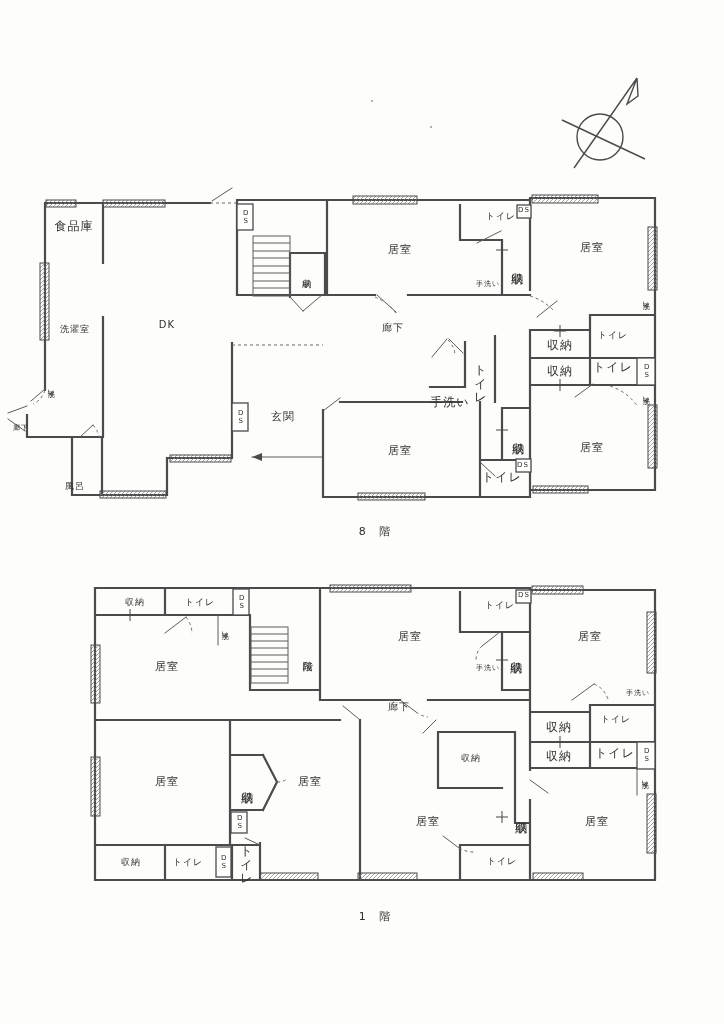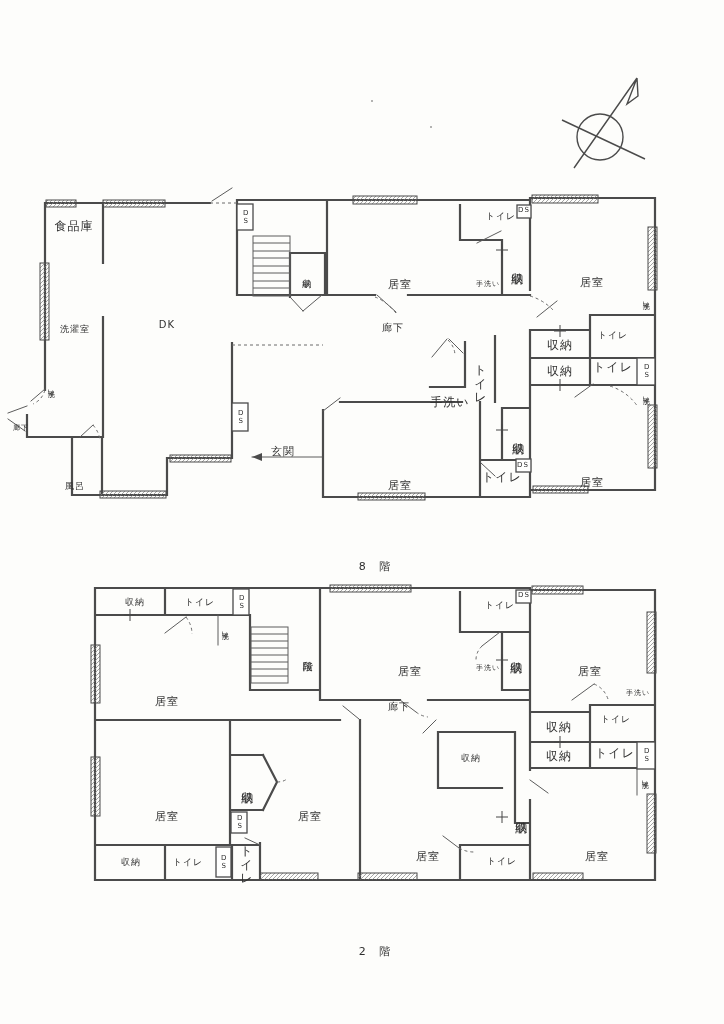--- a/index.html
+++ b/index.html
@@ -10,21 +10,21 @@
   .t{fill:none;stroke:#5c5c5c;stroke-width:1;stroke-linecap:square;}
   .d{fill:none;stroke:#6a6a6a;stroke-width:1;stroke-dasharray:3,3;}
   .win{fill:url(#hz);stroke:#4b4b4b;stroke-width:1;}
   .dsbox{fill:#fffffe;stroke:#4b4b4b;stroke-width:1.3;}
   .stairs{fill:none;stroke:#5c5c5c;stroke-width:1;}
   .tick{stroke:#474747;stroke-width:1;}
   .cmp{fill:none;stroke:#4b4b4b;stroke-width:1.4;}
   .lb{position:absolute;transform:translate(-50%,-50%);color:#303030;white-space:nowrap;
       letter-spacing:1px;line-height:1.05;}
   .v{writing-mode:vertical-rl;text-orientation:upright;letter-spacing:0;}
-  .s7{font-size:7px;}.s8{font-size:12px;}.s9{font-size:9px;}.s10{font-size:10px;}.s11{font-size:11px;margin-top:35px;}
+  .s7{font-size:7px;}.s8{font-size:12px;}.s9{font-size:9px;}.s10{font-size:10px;}.s11{font-size:11px;}
   .titlebox{position:absolute;left:263px;top:59px;width:198px;height:33px;
       border:1.6px solid #3d3d3d;display:flex;align-items:center;justify-content:center;
       font-size:16px;letter-spacing:2.5px;color:#2b2b2b;background:#fdfdfb;}
   .caption{letter-spacing:5px;color:#2e2e2e;}
 </style>
 </head>
 <body>
 
 <div class="page">
 
@@ -236,15 +236,15 @@
 <div class="lb s7 v" style="left:239px;top:822px">DS</div>
 <div class="lb s9" style="left:471px;top:759px">収納</div>
 <div class="lb s11" style="left:428px;top:822px">居室</div>
 <div class="lb s8 v" style="left:521px;top:812px">収納</div>
 <div class="lb s9" style="left:131px;top:863px">収納</div>
 <div class="lb s9" style="left:188px;top:863px">トイレ</div>
 <div class="lb s7 v" style="left:223px;top:862px">DS</div>
 <div class="lb s8 v" style="left:246px;top:858px">トイレ</div>
 <div class="lb s9" style="left:502px;top:862px">トイレ</div>
 <div class="lb s11" style="left:597px;top:822px">居室</div>
-<div class="lb s11 caption" style="left:377px;top:917px">2 階</div>
+<div class="lb s11 caption" style="left:377px;top:917px">1 階</div>
 
 </div>
 
 </body></html>

